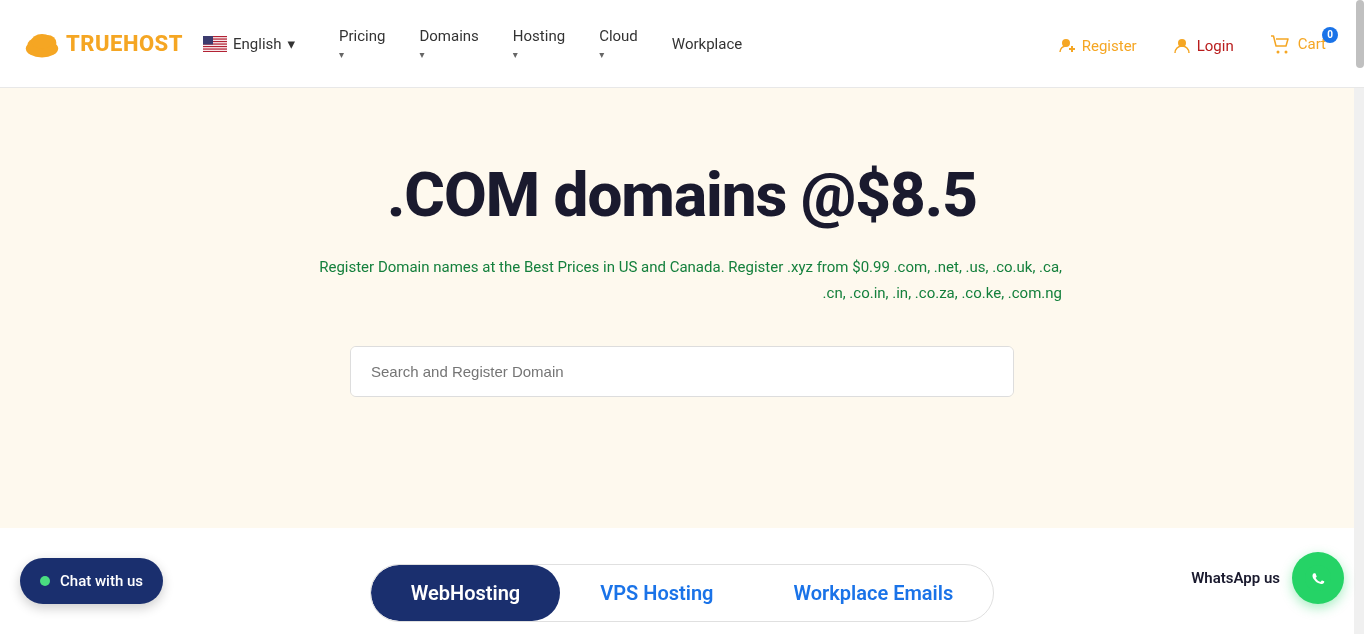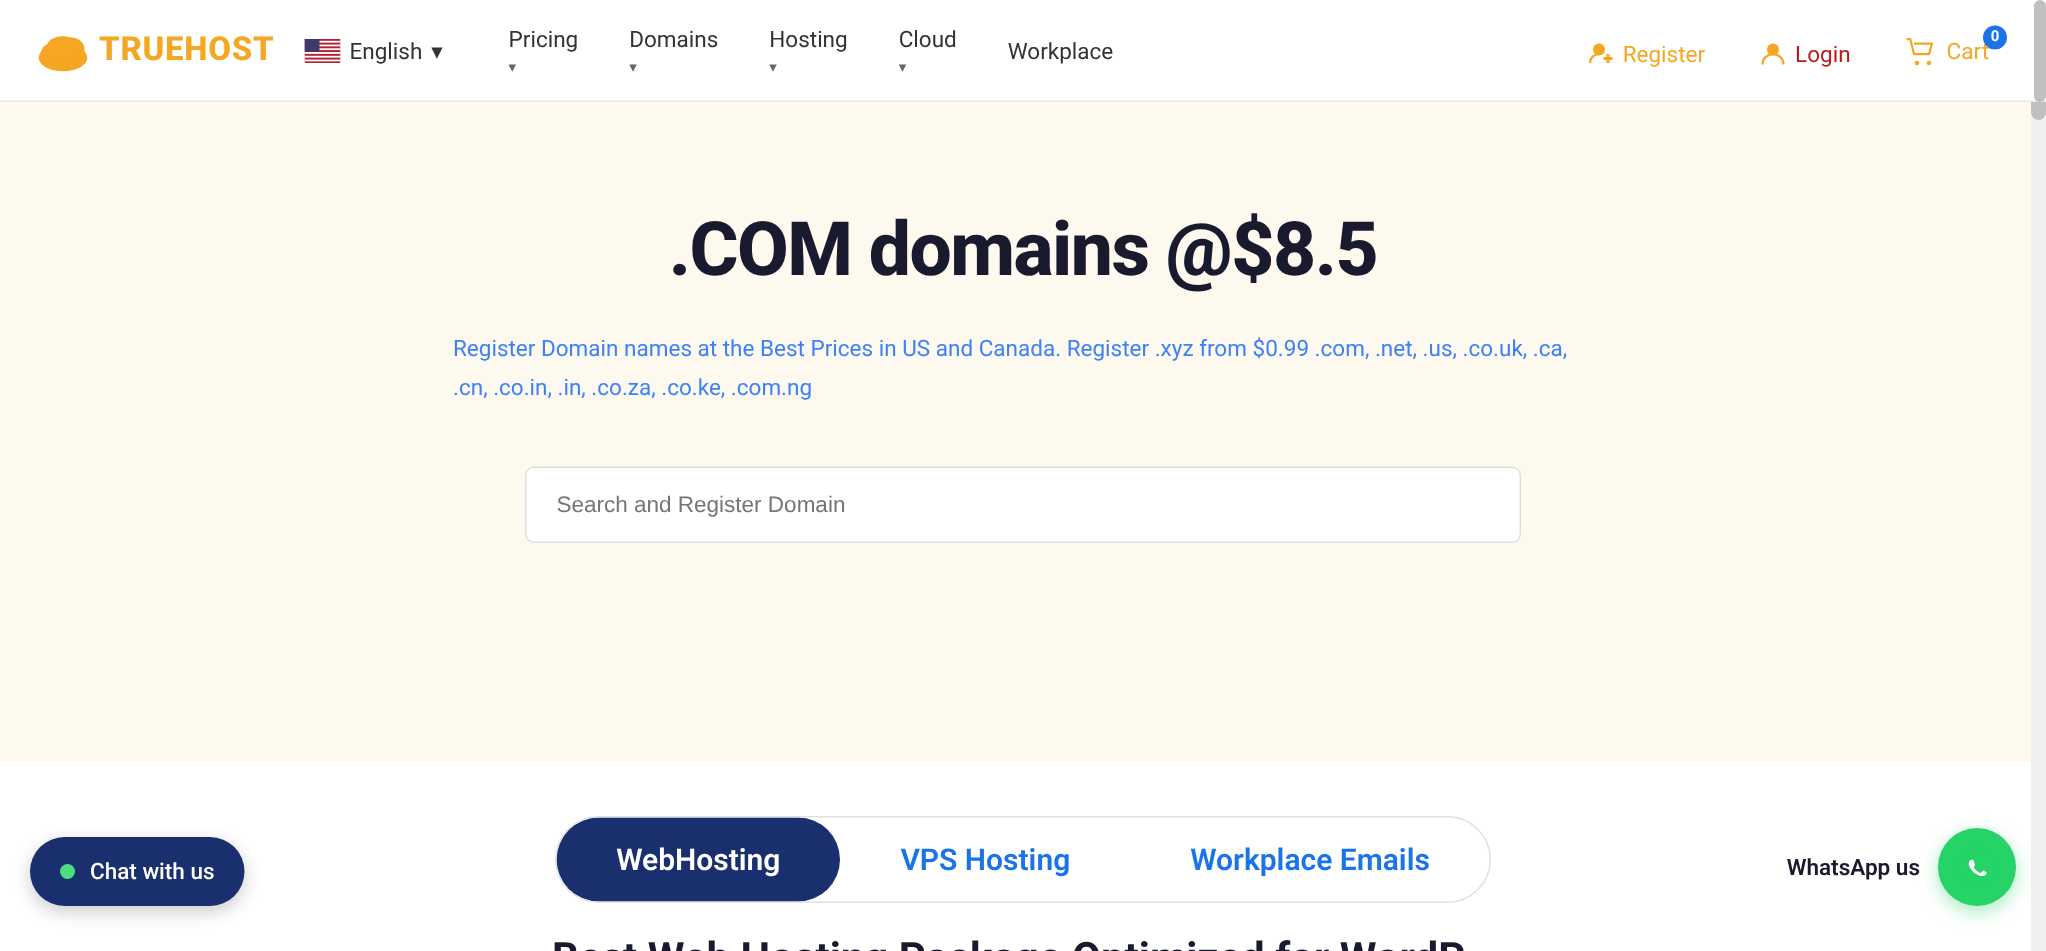--- a/index.html
+++ b/index.html
@@ -13,21 +13,21 @@
       background: #fff;
       width: 1364px;
       overflow-x: hidden;
     }
 
     
     .navbar {
       display: flex;
       align-items: center;
       padding: 0 24px;
-      height: 68px;
+      height: 88px;
       border-bottom: 1px solid #e8e8e8;
       background: #fff;
       position: relative;
       z-index: 100;
     }
 
     .navbar-logo {
       display: flex;
       align-items: center;
       gap: 6px;
@@ -140,32 +140,32 @@
     .hero {
       background: #fef9ee;
       display: flex;
       flex-direction: column;
       align-items: center;
       padding: 70px 20px 80px;
       min-height: 440px;
     }
 
     .hero-title {
-      font-size: 50px;
+      font-size: 62px;
       font-weight: 800;
       color: #1a1a2e;
       text-align: center;
       margin-bottom: 24px;
       letter-spacing: -1px;
     }
 
     .hero-subtitle {
       font-size: 15px;
-      color: #3b82f6;
-      text-align: left;
+      color: #15803d;
+      text-align: right;
       max-width: 760px;
       line-height: 1.7;
       margin-bottom: 40px;
     }
 
     .search-bar {
       display: flex;
       width: 664px;
       max-width: 100%;
       border-radius: 6px;

